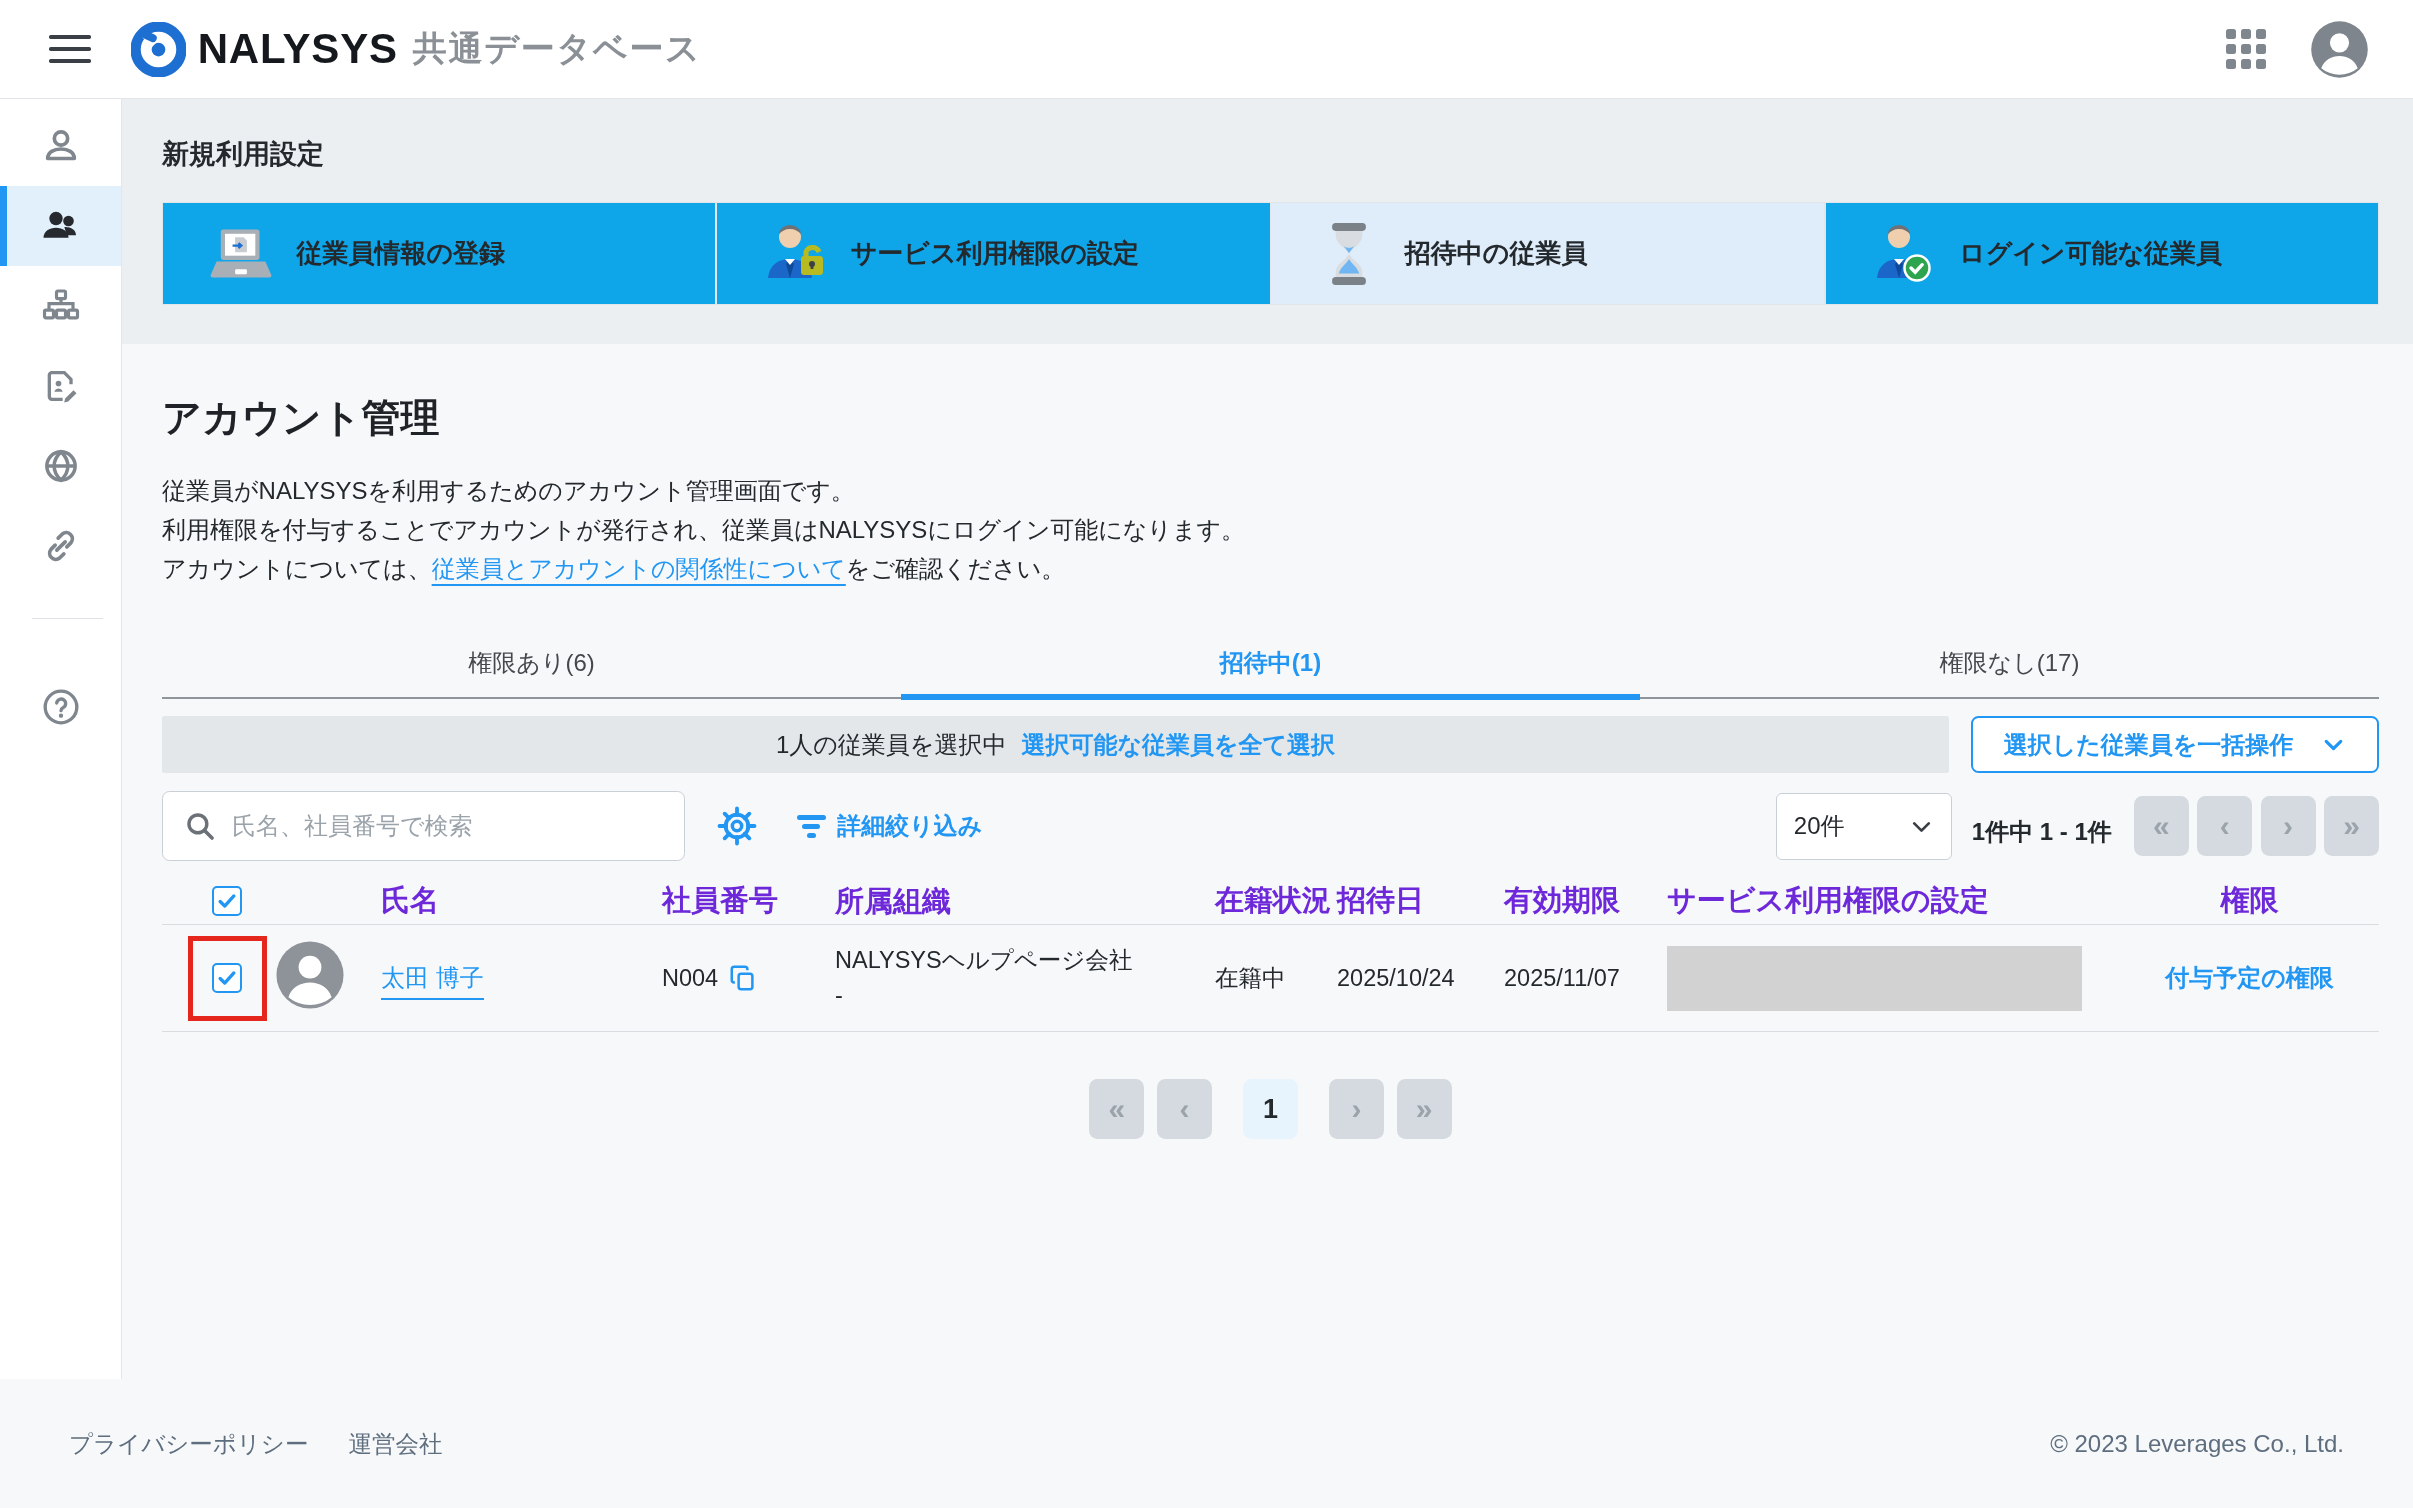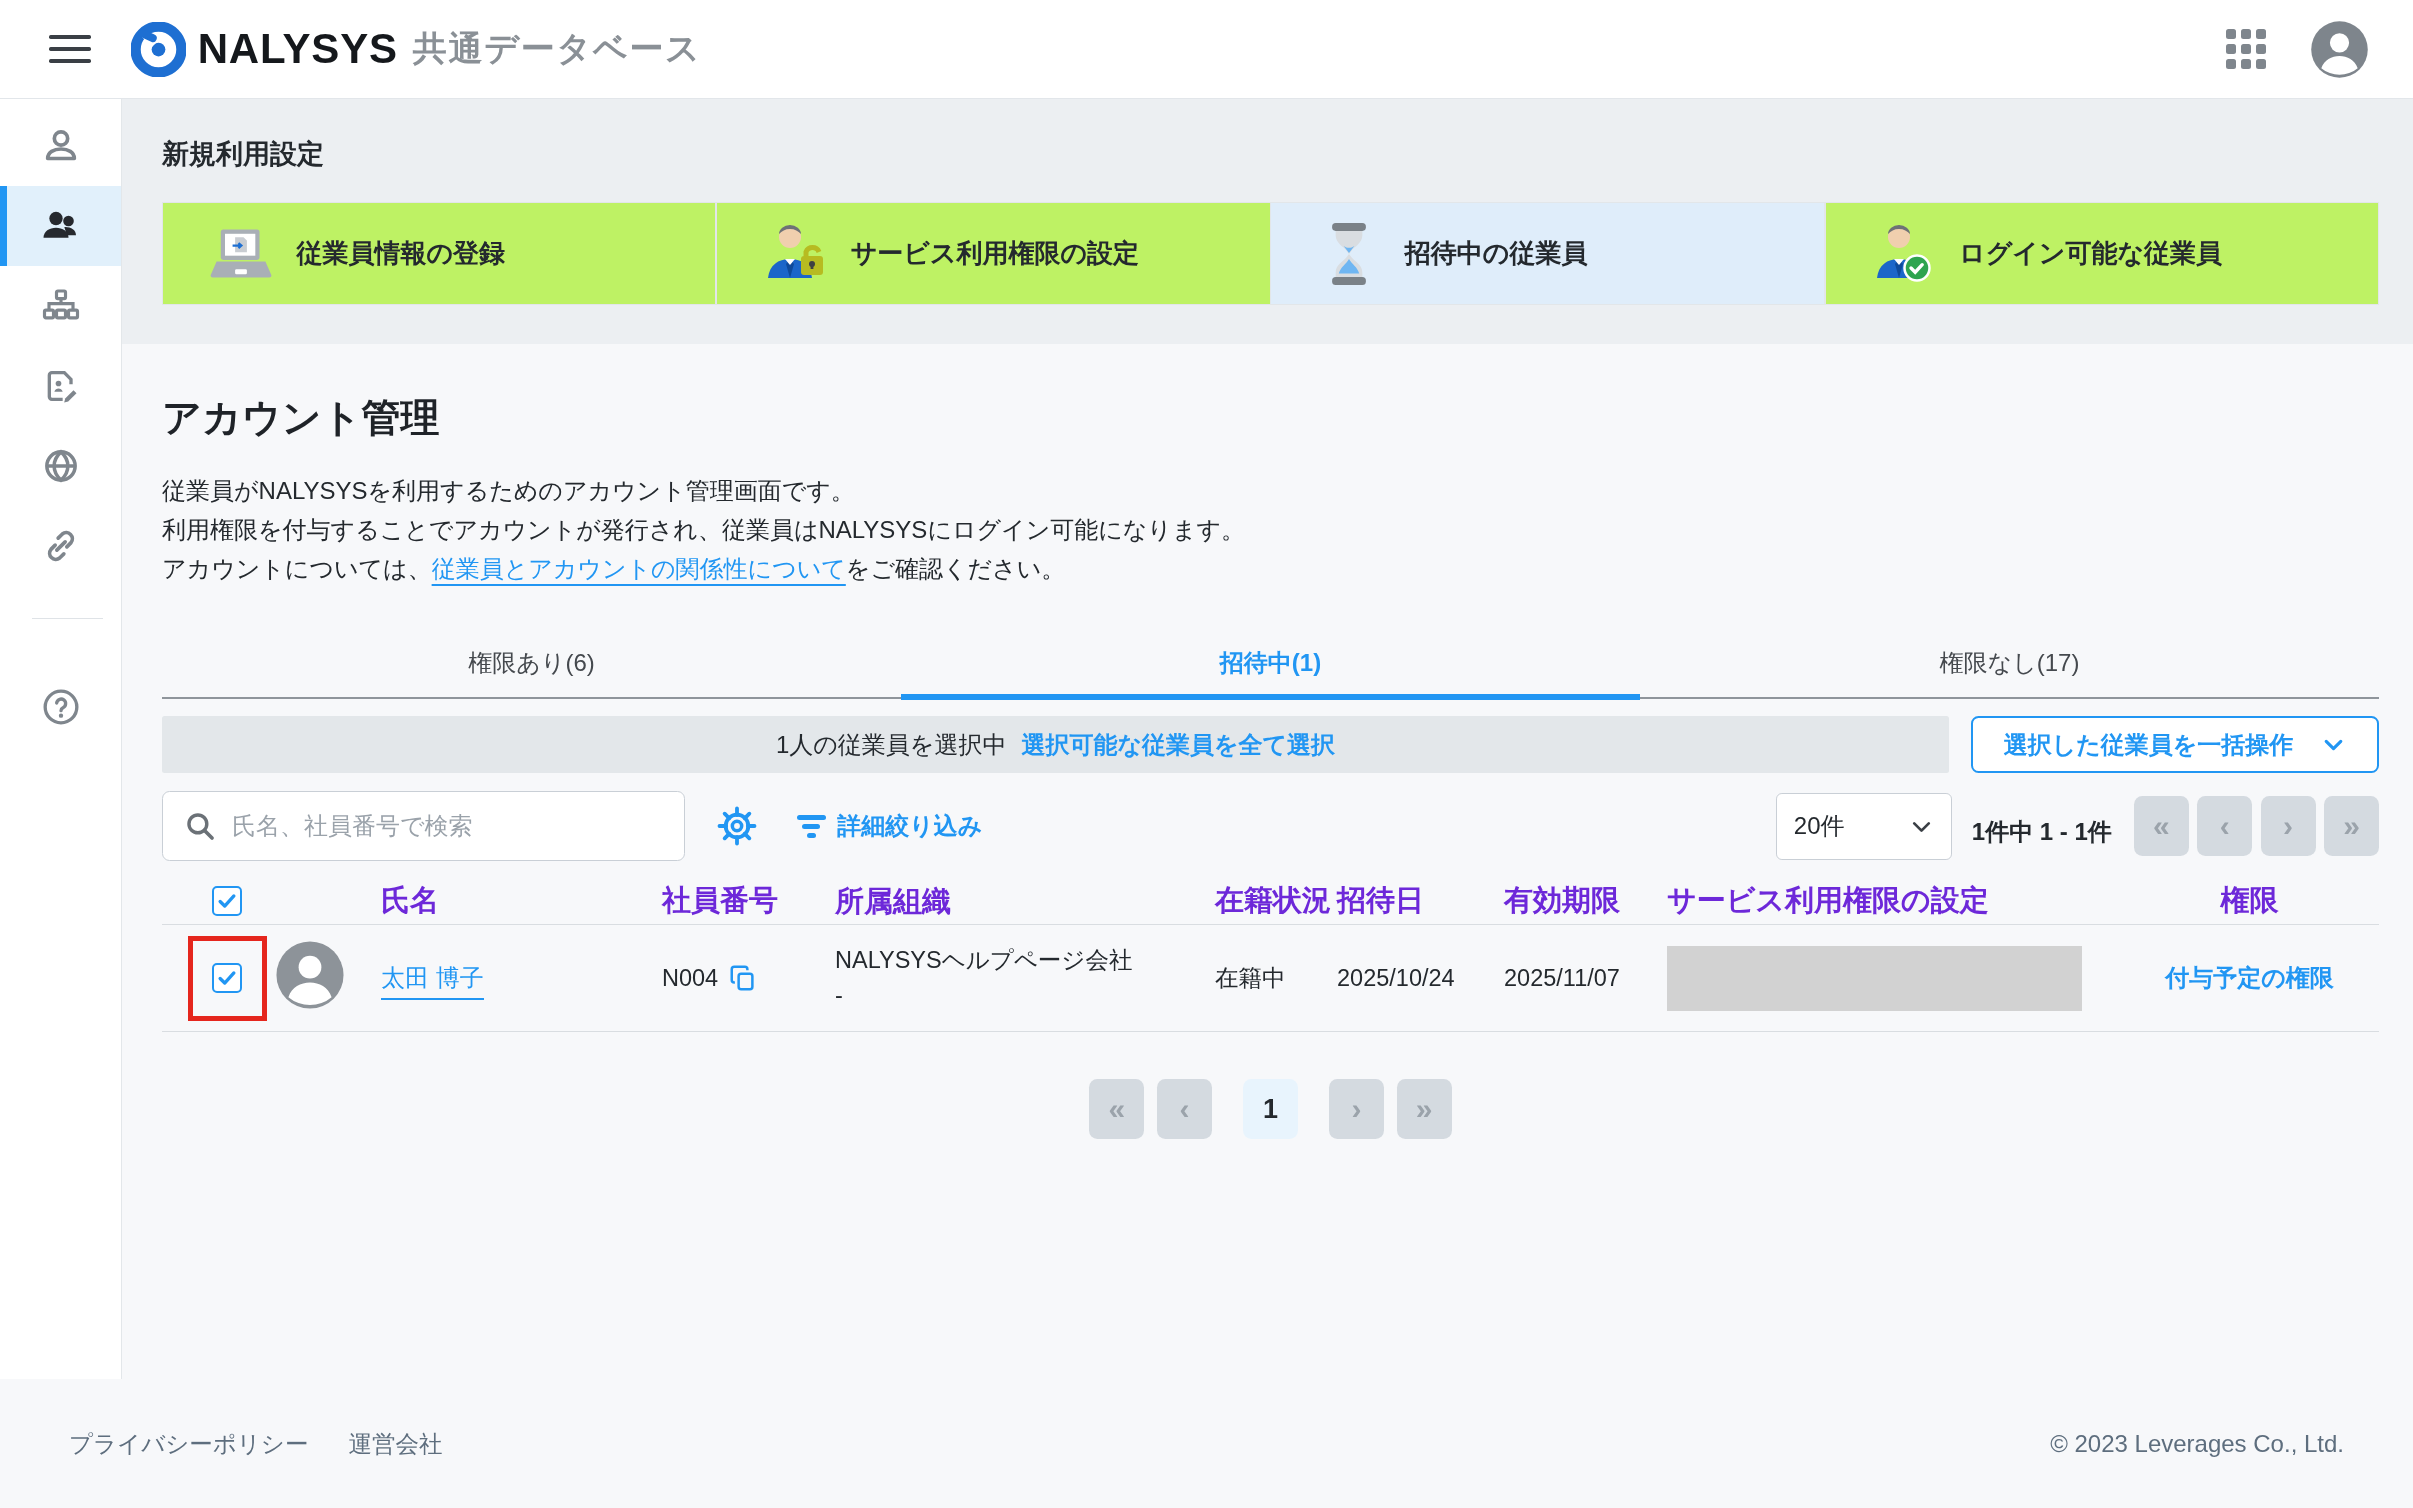--- a/index.html
+++ b/index.html
@@ -33,21 +33,21 @@
   .side-item svg { width:40px; height:40px; }
   .side-item.active { background:#E1F0FB; }
   .side-item.active::before { content:""; position:absolute; left:0; top:0; bottom:0; width:6.7px; background:#2196F3; }
   .side-div { height:0.8px; background:#DFE3E7; margin:32px 18.4px 0 32px; }
   .side-help { margin-top:49px; }
   
   .content { flex:1; display:flex; flex-direction:column; min-width:0; }
   .band { background:#ECEFF2; padding:37px 34px 39px 40px; }
   .band h2 { font-size:27px; font-weight:700; color:#24292E; margin-bottom:30px; }
   .cards { display:grid; grid-template-columns:repeat(4,1fr); gap:1.7px; background:#E2E6E9; border:0.8px solid #E2E6E9; }
-  .card { background:#bef264; height:101px; display:flex; align-items:center; padding-left:46px; cursor:pointer; }
+  .card { background:#0ea5e9; height:101px; display:flex; align-items:center; padding-left:46px; cursor:pointer; }
   .card.active { background:#DFEDFA; }
   .card svg { width:64px; height:64px; flex:none; }
   .card span { font-size:26px; font-weight:700; color:#24292E; margin-left:23.5px; }
   .lower { padding:0 34px 0 40px; }
   .acct-title { font-size:39px; font-weight:700; color:#1F2328; margin-top:47px; }
   .acct-desc { font-size:24px; line-height:39px; color:#24292E; margin-top:26px; }
   .acct-desc a { color:#2196F3; text-decoration:underline; text-underline-offset:6.7px; cursor:pointer; }
   
   .tabs { display:flex; margin-top:40px; border-bottom:2.5px solid #8F959B; }
   .tab { flex:1; height:69px; display:flex; align-items:center; justify-content:center;

